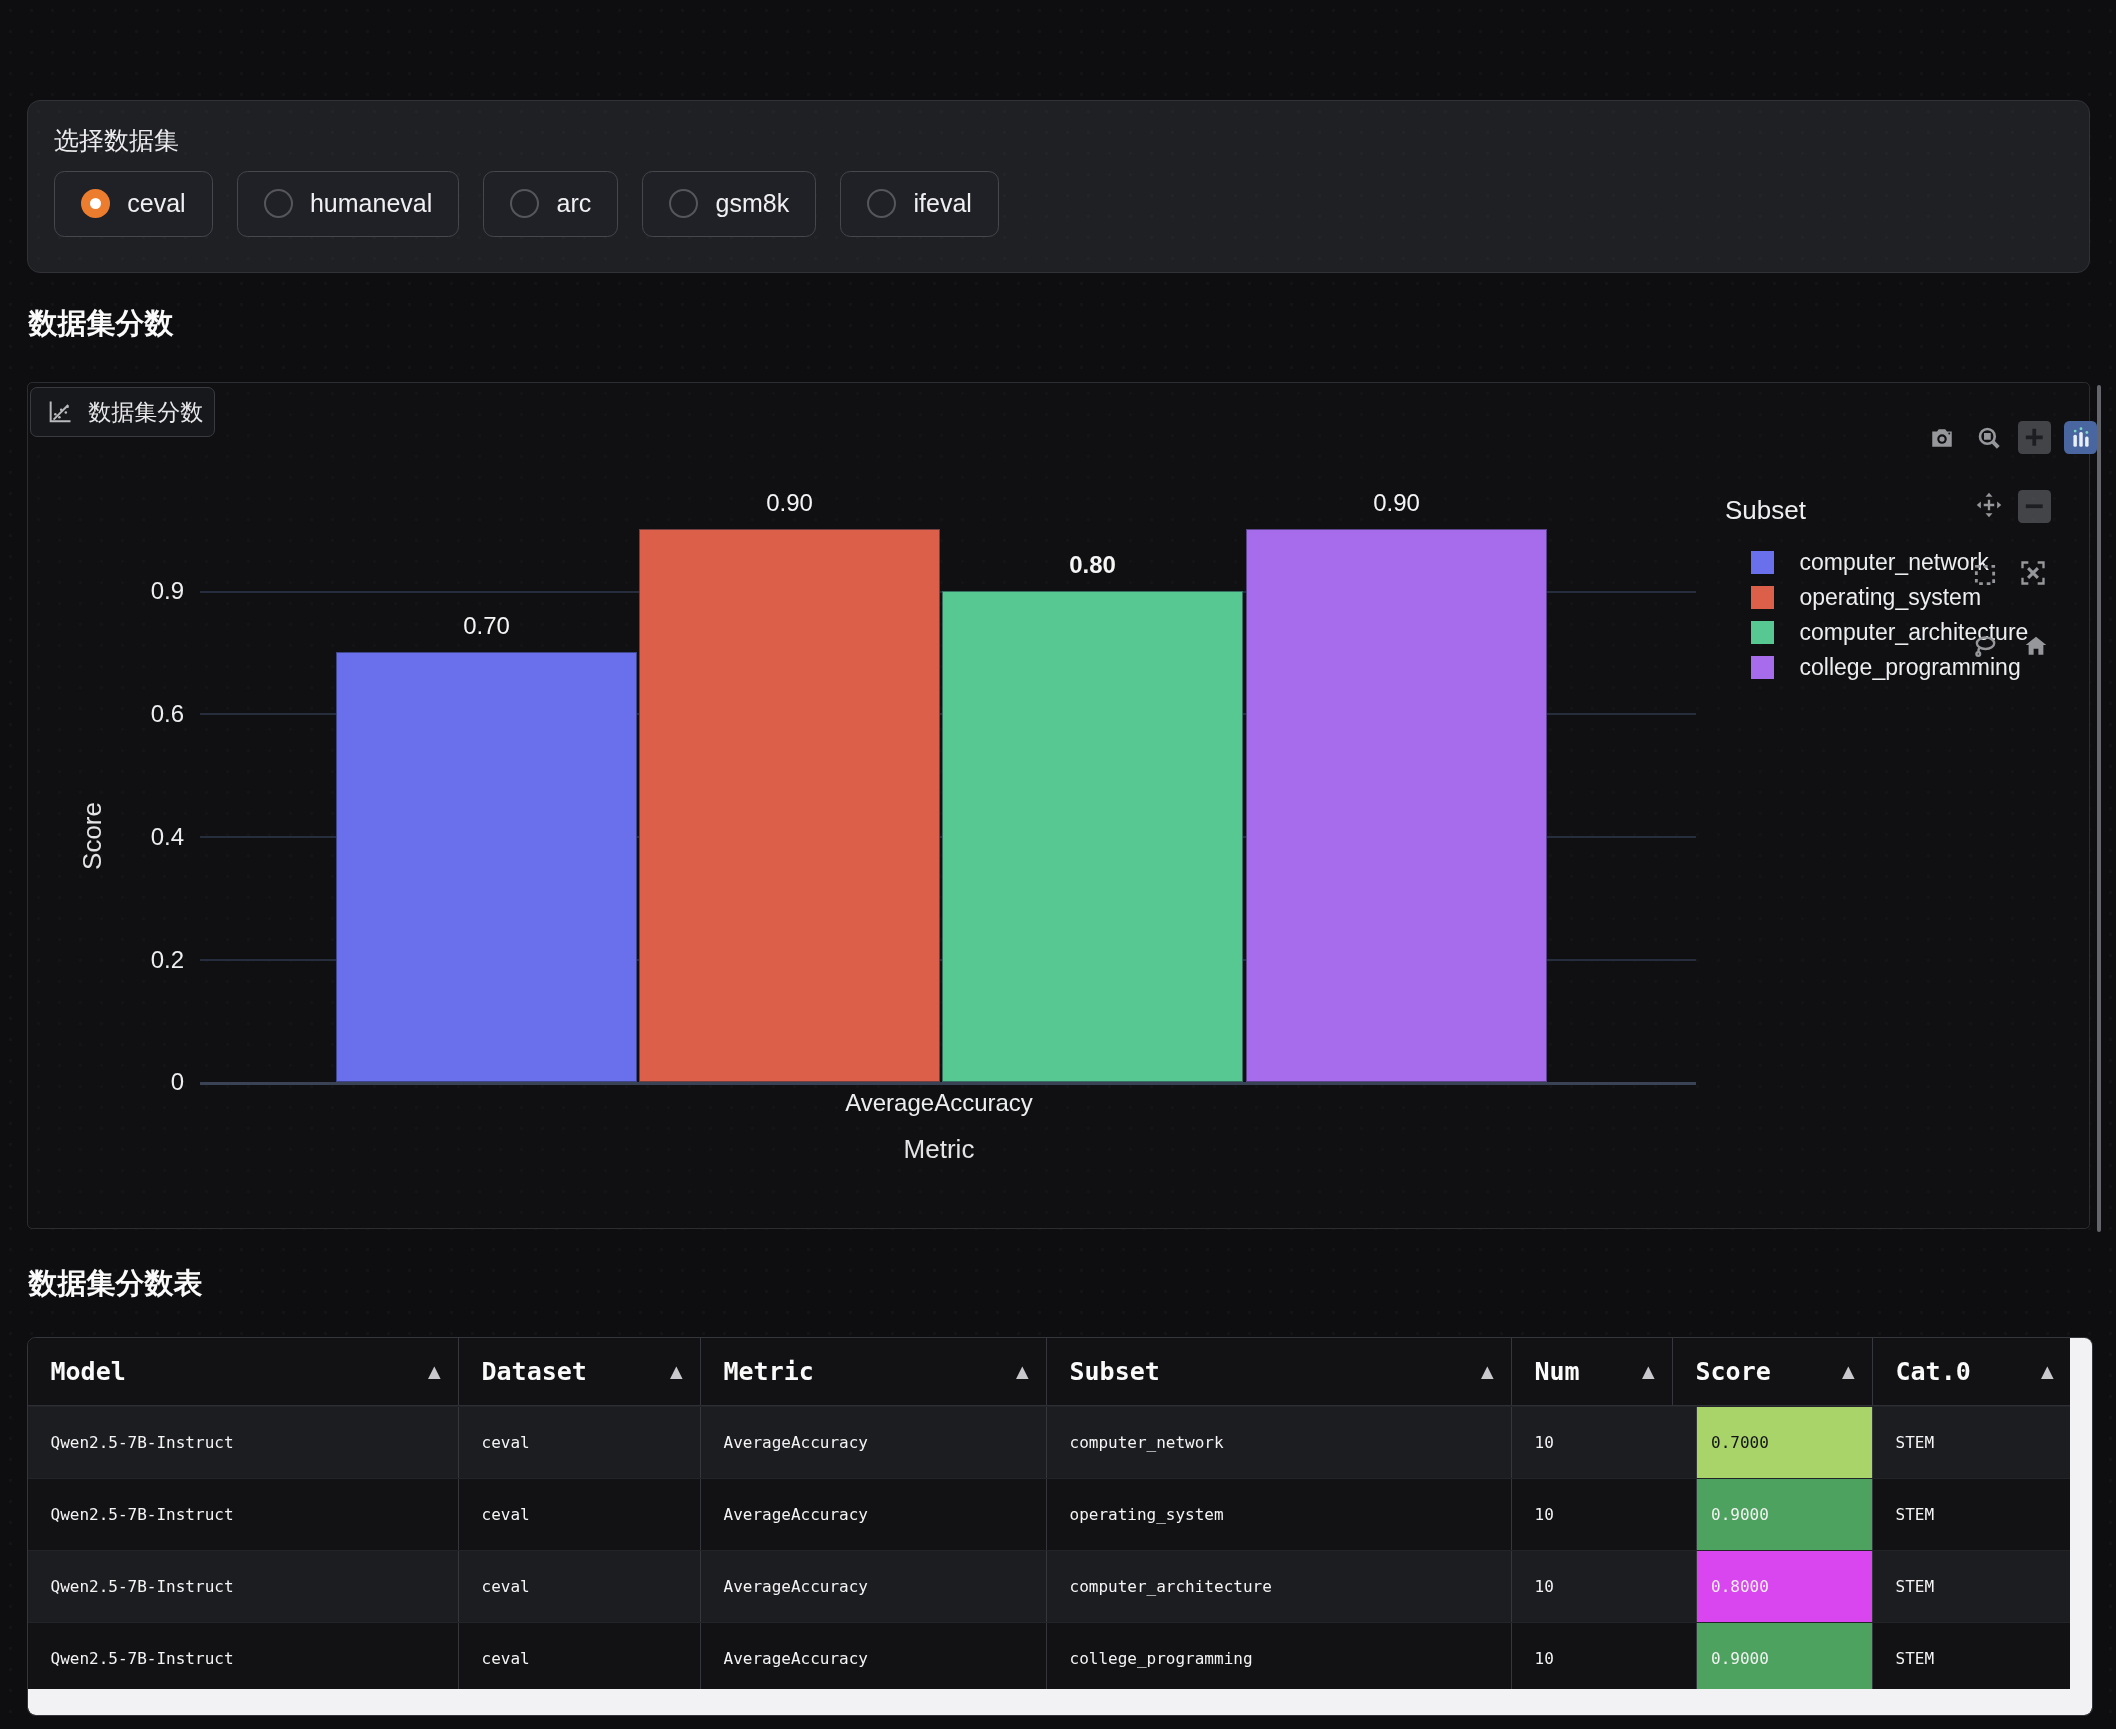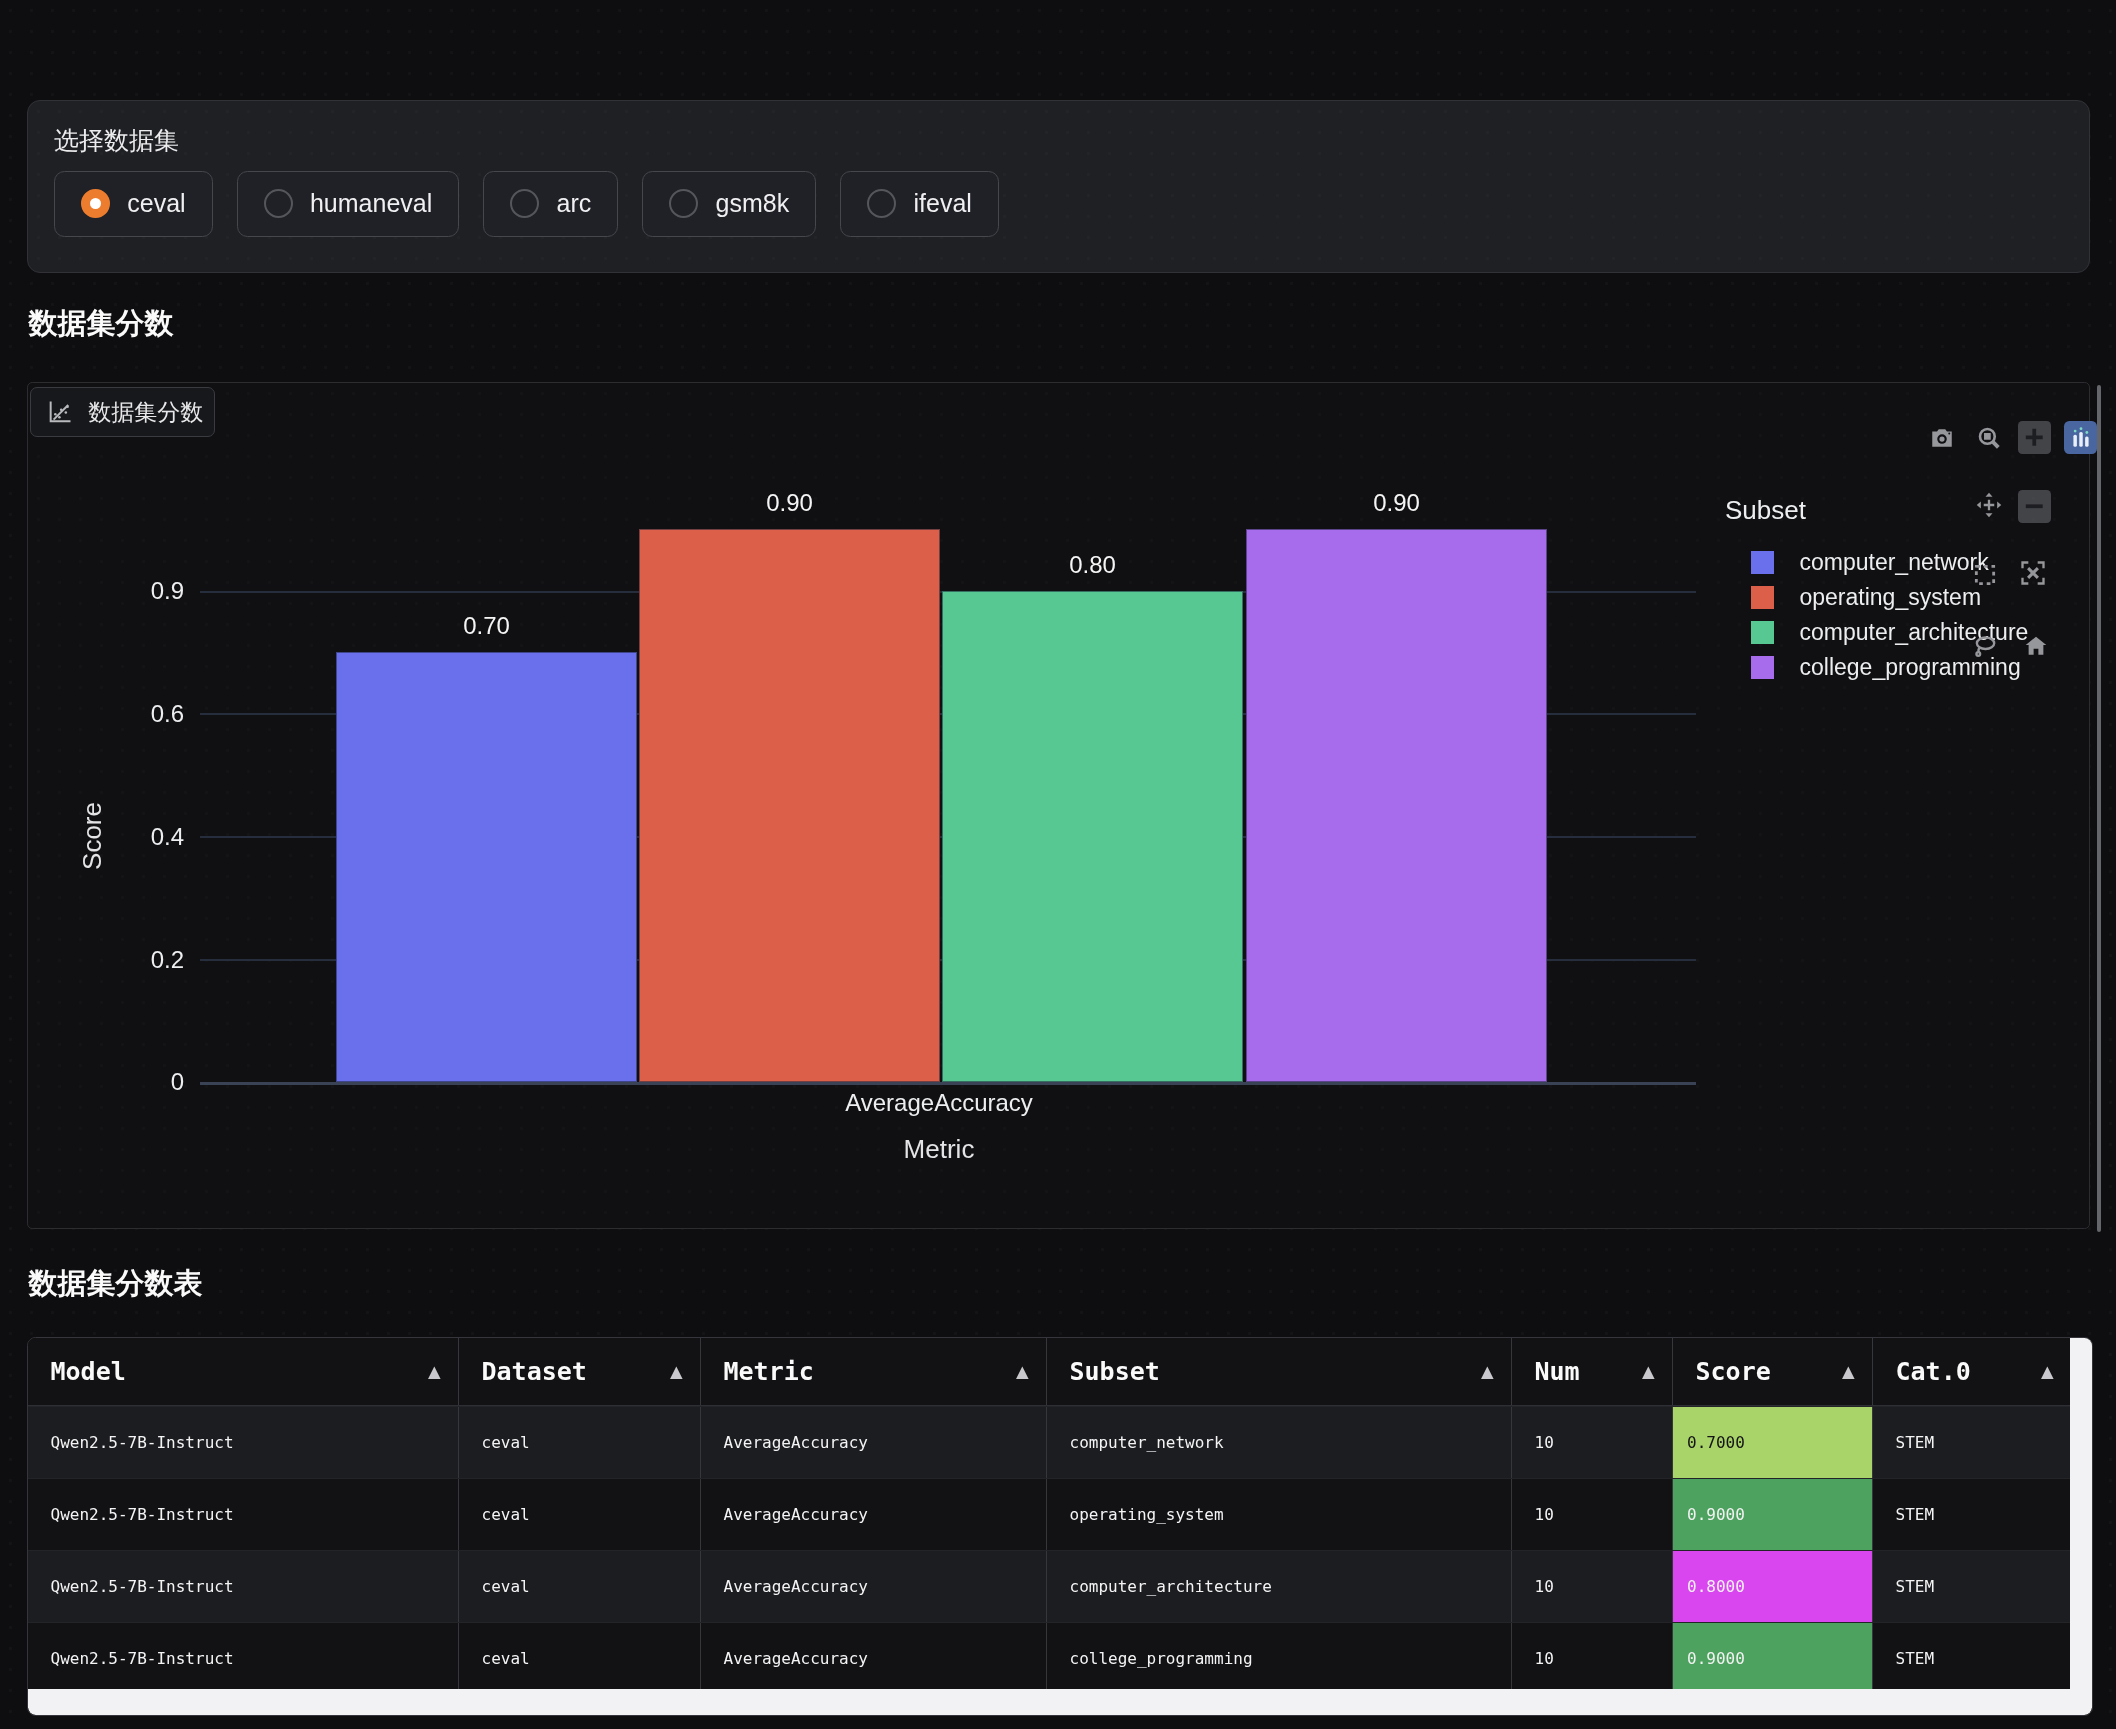--- a/index.html
+++ b/index.html
@@ -74,21 +74,21 @@
   .thead,.trow{display:grid;grid-template-columns:430px 242px 346px 465px 161px 200px 1fr;}
   .thead{height:67px;background:#121215;border-bottom:0.9px solid #2e2f34;}
   .trow{height:71px;border-top:0.9px solid #232428;}
   .trow.odd{background:#1c1d20;} .trow.even{background:#121215;}
   .trcell{display:flex;align-items:center;box-sizing:border-box;overflow:hidden;
     font-family:"DejaVu Sans Mono","Liberation Mono",monospace;}
   .trcell:not(:first-child){border-left:0.9px solid #36373c;}
   .th{justify-content:space-between;padding:0 17.3px 0 22.5px;font-size:25px;font-weight:700;color:#fafafa;}
   .sorttri{font-size:16.4px;color:#c9c9cd;font-family:"DejaVu Sans",sans-serif;}
   .td{padding-left:22.5px;font-size:16px;color:#f4f4f5;white-space:nowrap;}
-  .td[data-name="cell-score"]{padding-left:14px;}
+  .td[data-name="cell-score"]{padding-left:14px;margin-left:24px;}
   .vscroll{position:absolute;top:0;right:0;width:22.5px;bottom:26px;background:#f2f2f4;}
   .hscroll{position:absolute;left:0;right:0;bottom:0;height:26px;background:#f2f2f4;border-radius:0 0 7.8px 7.8px;}
 </style>
 </head>
 <body>
 
 <div class="page" data-name="page">
 
 
   <section class="select-panel" data-name="dataset-selector-panel">
@@ -132,21 +132,21 @@
         <div class="ytick" data-name="y-tick-0.4" style="top: 436px;">0.4</div>
         <div class="gridline" data-name="gridline-0.2" style="top: 576px;"></div>
         <div class="ytick" data-name="y-tick-0.2" style="top: 559px;">0.2</div>
         <div class="gridline zero" data-name="gridline-0" style="top: 699px;"></div>
         <div class="ytick" data-name="y-tick-0" style="top: 681px;">0</div>
         <div class="bar" data-name="bar-computer_network" style="left: 308px; top: 269px; width: 301px; height: 430px; background: rgb(106, 112, 236);"></div>
         <div class="bar-value" data-name="bar-value-computer_network" style="left: 308px; top: 229px; width: 301px;">0.70</div>
         <div class="bar" data-name="bar-operating_system" style="left: 611px; top: 146px; width: 301px; height: 553px; background: rgb(220, 96, 73);"></div>
         <div class="bar-value" data-name="bar-value-operating_system" style="left: 611px; top: 106px; width: 301px;">0.90</div>
         <div class="bar" data-name="bar-computer_architecture" style="left: 914px; top: 208px; width: 301px; height: 491px; background: rgb(88, 200, 147);"></div>
-        <div class="bar-value" data-name="bar-value-computer_architecture" style="left: 914px; top: 168px; width: 301px;">0.80</div>
+        <div class="bar-value" data-name="bar-value-computer_architecture" style="left: 914px; top: 168px; width: 301px; font-weight: bold;">0.80</div>
         <div class="bar" data-name="bar-college_programming" style="left: 1218px; top: 146px; width: 301px; height: 553px; background: rgb(167, 108, 236);"></div>
         <div class="bar-value" data-name="bar-value-college_programming" style="left: 1218px; top: 106px; width: 301px;">0.90</div>
       </div>
 
     <div class="chip" data-name="chart-type-chip">
       <svg data-name="scatter-chart-icon" width="28" height="28" viewBox="0 0 24 24" fill="none" stroke="currentColor" stroke-width="1.7">
         <path d="M4 3v17h17"></path>
           <path d="M6.5 18.5 19 6"></path>
         <circle cx="8" cy="14" r="1.1" fill="currentColor" stroke="none"></circle>
         <circle cx="11.5" cy="16.5" r="1.1" fill="currentColor" stroke="none"></circle>

